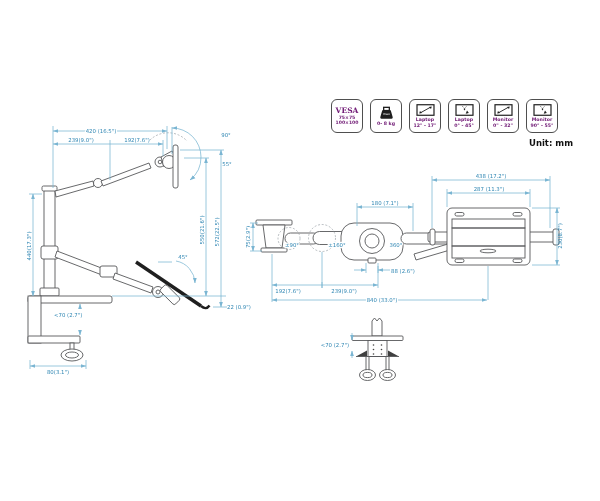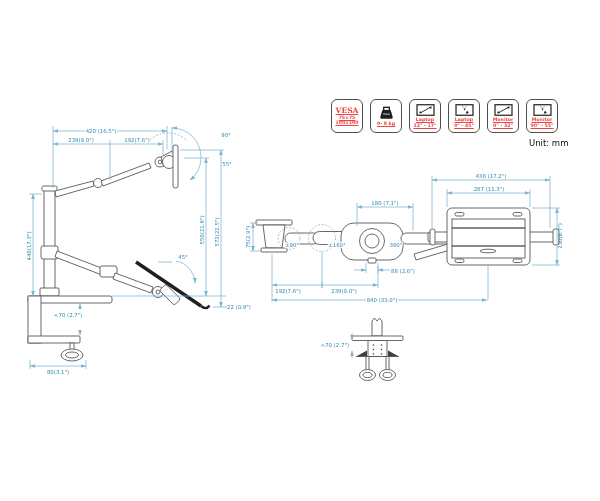--- a/index.html
+++ b/index.html
@@ -9,25 +9,25 @@
   .ln  {stroke:#57585a;stroke-width:.9;fill:#fff;}
   .lnf {stroke:#57585a;stroke-width:.9;fill:none;}
   .dim {stroke:#7ab5d2;stroke-width:.75;fill:none;}
   .dash{stroke:#9aa0a6;stroke-width:.7;fill:none;stroke-dasharray:2 1.7;}
   .dimt{fill:#2f86b3;font-size:5.4px;font-family:"DejaVu Sans",sans-serif;}
   .halo{paint-order:stroke;stroke:#fff;stroke-width:2.4px;stroke-linejoin:round;}
   
   .badges{position:absolute;left:331px;top:99px;display:flex;gap:7px;}
   .badge{width:30px;height:32px;border:1.2px solid #4f4f4f;border-radius:6px;background:#fff;
          display:flex;flex-direction:column;align-items:center;justify-content:center;
-         text-align:center;line-height:1.1;color:#ef4444;text-decoration:underline;}
+         text-align:center;line-height:1.1;color:#701a75;}
   .badge .t{font-weight:bold;font-size:7.5px;font-family:"DejaVu Serif",serif;}
   .badge .s{font-size:4.6px;font-weight:bold;}
   .badge .lbl{font-size:4.7px;font-weight:bold;margin-top:1px;white-space:nowrap;}
-  .unit{position:absolute;left:529px;top:138px;font-size:8.5px;font-weight:400;color:#111;}
+  .unit{position:absolute;left:529px;top:138px;font-size:8.5px;font-weight:700;color:#111;}
 </style>
 </head>
 <body>
 
 <div id="stage">
 
   <svg id="drawing" width="600" height="501" viewBox="0 0 600 501" xmlns="http://www.w3.org/2000/svg">
     <defs>
       <marker id="mA" viewBox="0 0 8 8" refX="7.5" refY="4" markerWidth="7.5" markerHeight="7.5" orient="auto-start-reverse">
         <path d="M0,1.2 L8,4 L0,6.8 z" fill="#7ab5d2"></path>

